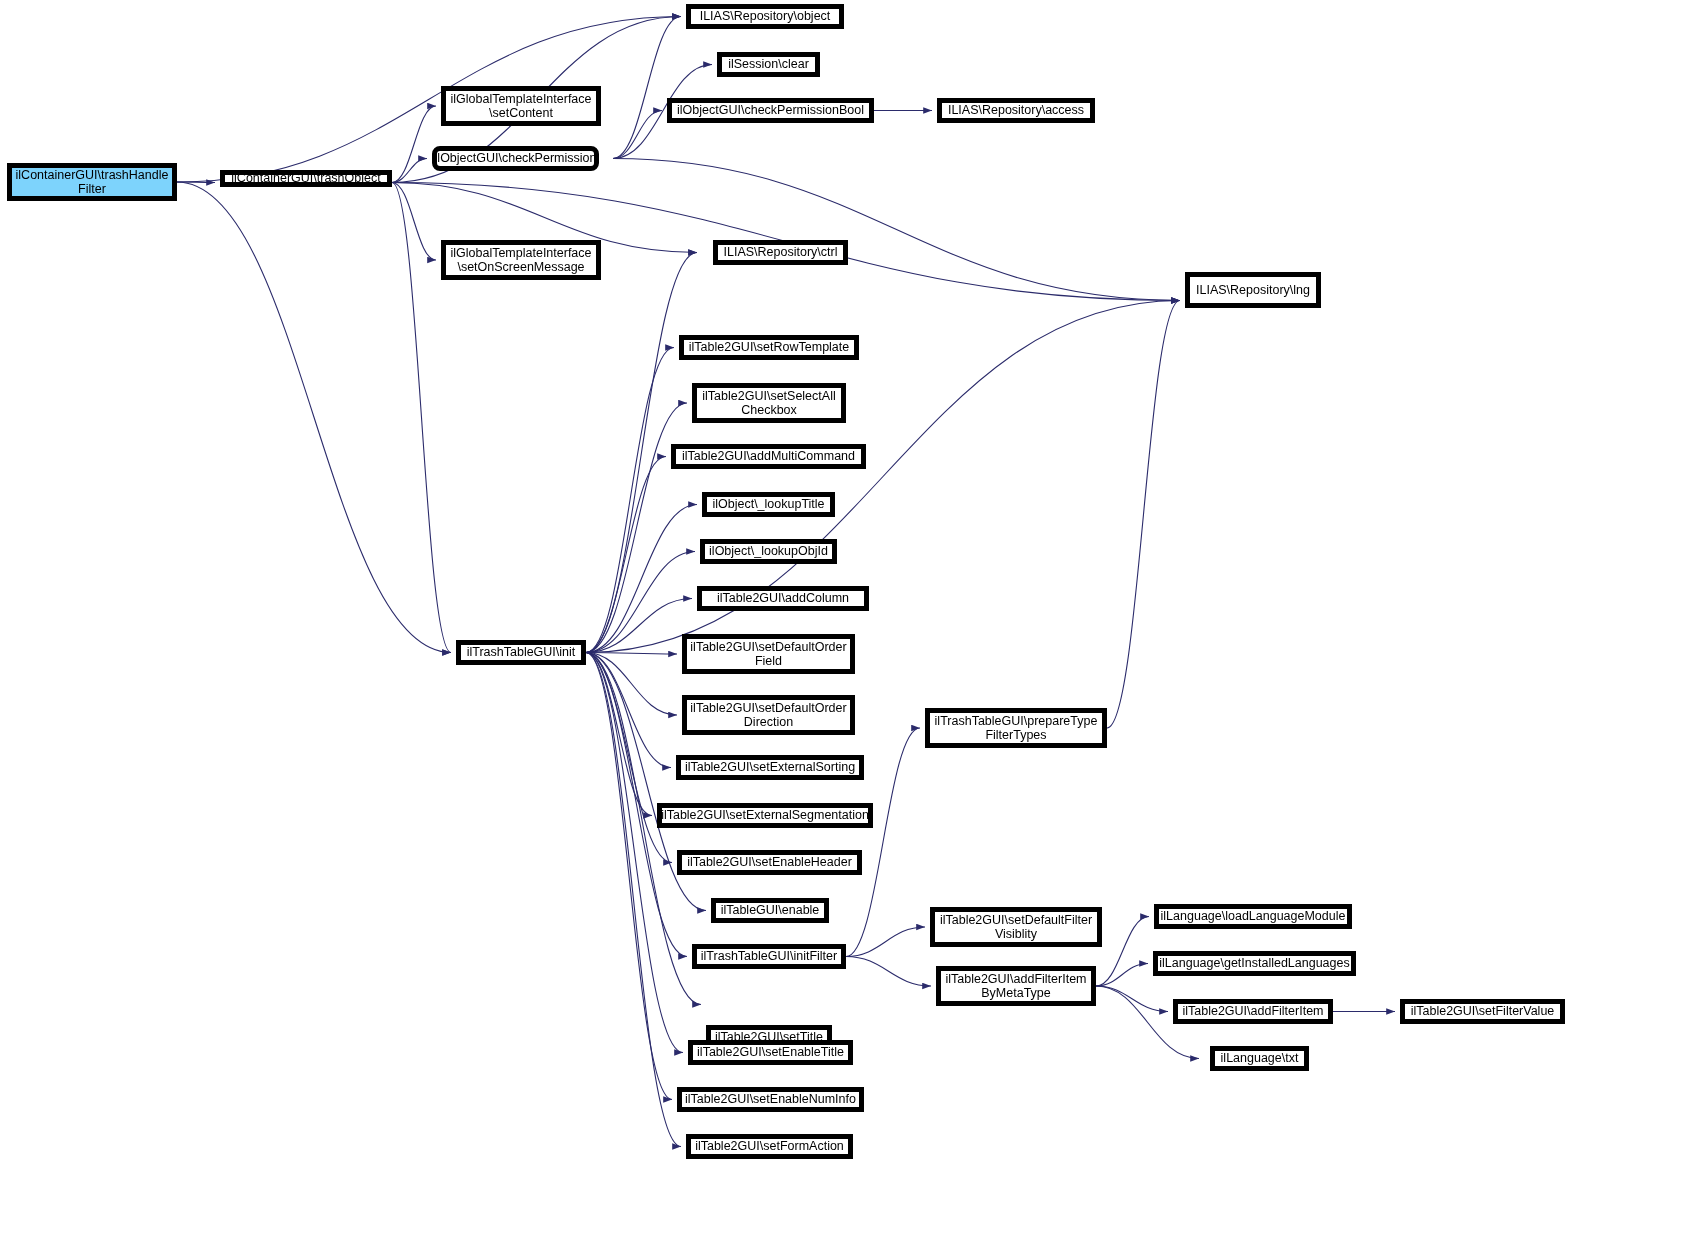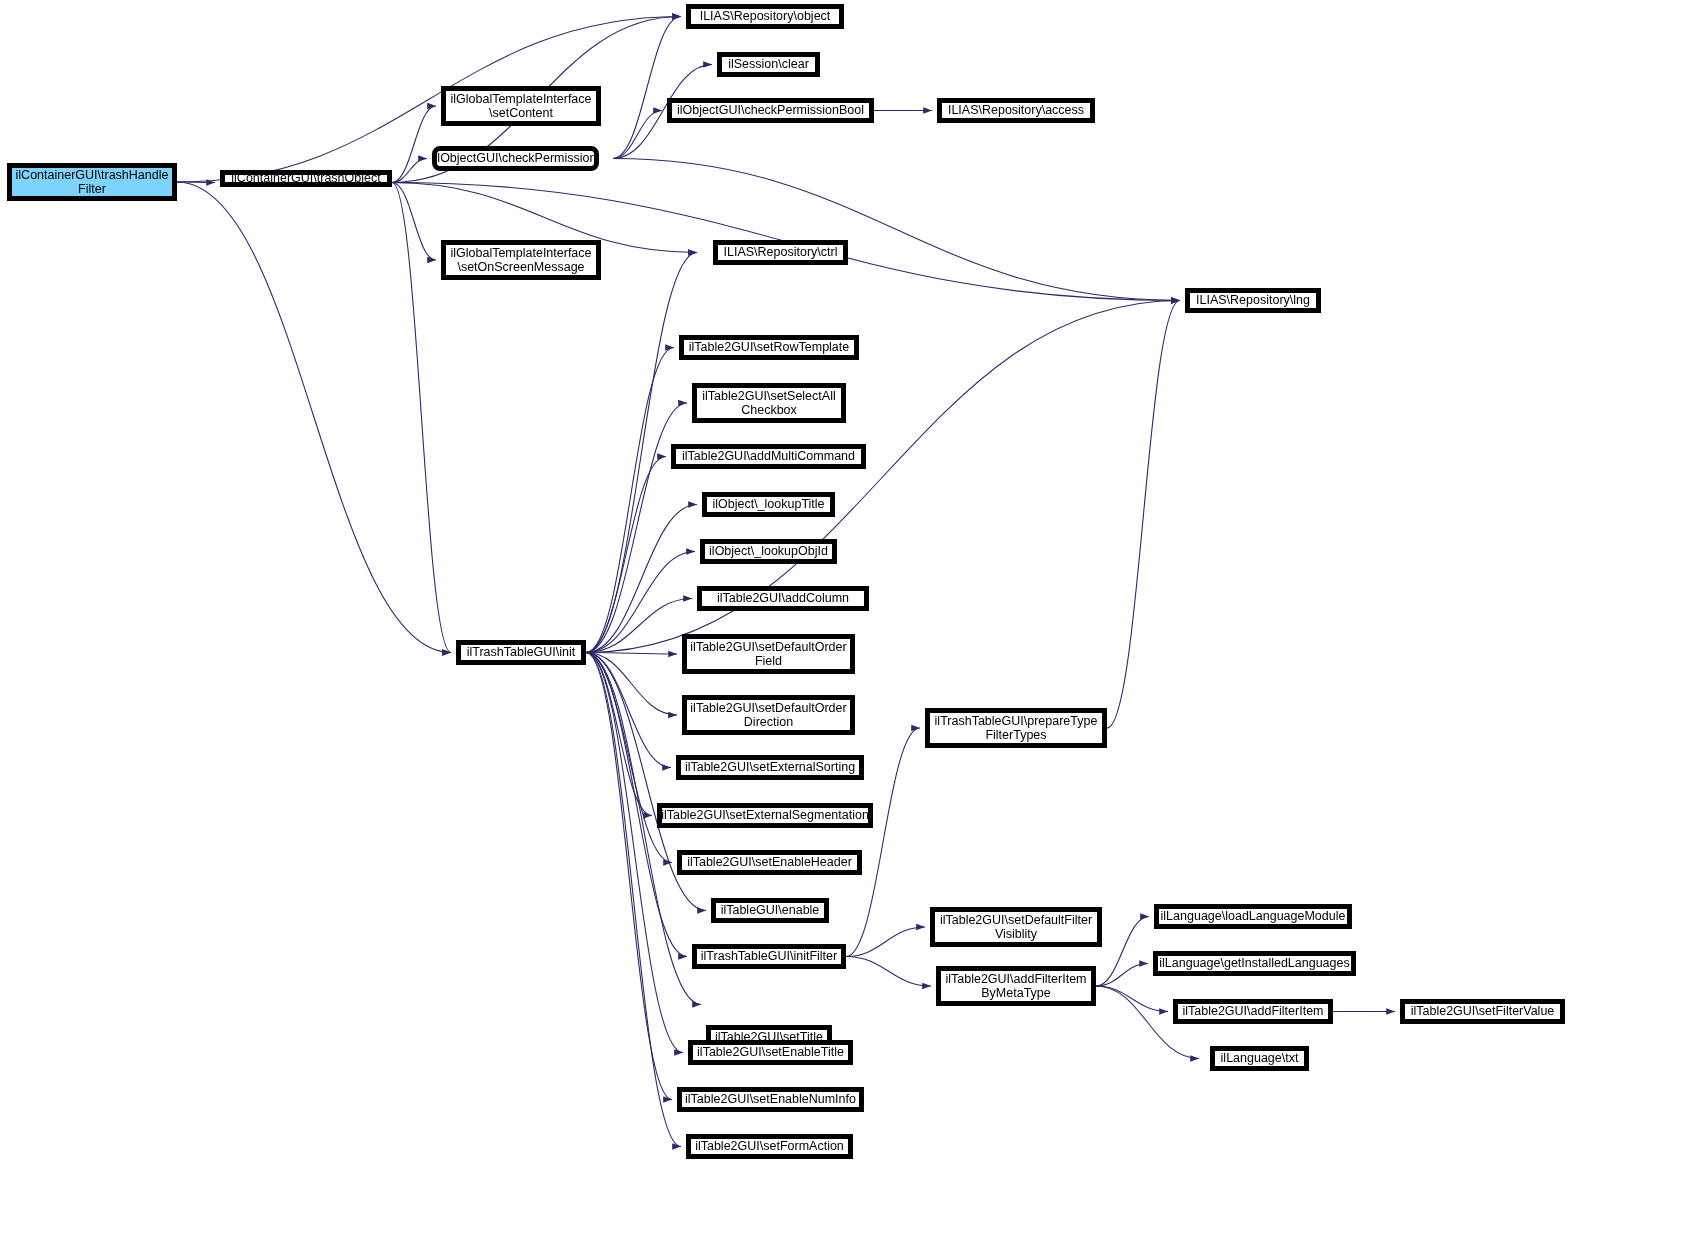--- a/index.html
+++ b/index.html
@@ -104,21 +104,21 @@
     <div class="node" style="left: 686px; top: 4px; width: 158px; height: 25px;">ILIAS\Repository\object</div>
     <div class="node" style="left: 717px; top: 52px; width: 103px; height: 25px;">ilSession\clear</div>
     <div class="node" style="left: 667px; top: 98px; width: 207px; height: 25px;">ilObjectGUI\checkPermissionBool</div>
     <div class="node" style="left: 937px; top: 98px; width: 158px; height: 25px;">ILIAS\Repository\access</div>
     <div class="node" style="left: 441px; top: 86px; width: 160px; height: 40px;">ilGlobalTemplateInterface
 \setContent</div>
     <div class="node" style="left: 432px; top: 146px; width: 167px; height: 25px; border-radius: 8px;">ilObjectGUI\checkPermission</div>
     <div class="node" style="left: 441px; top: 240px; width: 160px; height: 40px;">ilGlobalTemplateInterface
 \setOnScreenMessage</div>
     <div class="node" style="left: 702px; top: 240px; width: 135px; height: 25px; margin-left: 11px;">ILIAS\Repository\ctrl</div>
-    <div class="node" style="left: 1185px; top: 288px; width: 136px; height: 25px; text-align: center;">ILIAS\Repository\lng</div>
+    <div class="node" style="left: 1185px; top: 272px; width: 136px; height: 36px; text-align: center;">ILIAS\Repository\lng</div>
     <div class="node" style="left: 679px; top: 335px; width: 180px; height: 25px;">ilTable2GUI\setRowTemplate</div>
     <div class="node" style="left: 692px; top: 383px; width: 154px; height: 40px;">ilTable2GUI\setSelectAll
 Checkbox</div>
     <div class="node" style="left: 671px; top: 444px; width: 195px; height: 25px;">ilTable2GUI\addMultiCommand</div>
     <div class="node" style="left: 702px; top: 492px; width: 133px; height: 25px;">ilObject\_lookupTitle</div>
     <div class="node" style="left: 700px; top: 539px; width: 137px; height: 25px;">ilObject\_lookupObjId</div>
     <div class="node" style="left: 697px; top: 586px; width: 172px; height: 25px;">ilTable2GUI\addColumn</div>
     <div class="node" style="left: 682px; top: 634px; width: 173px; height: 40px;">ilTable2GUI\setDefaultOrder
 Field</div>
     <div class="node" style="left: 682px; top: 695px; width: 173px; height: 40px;">ilTable2GUI\setDefaultOrder

